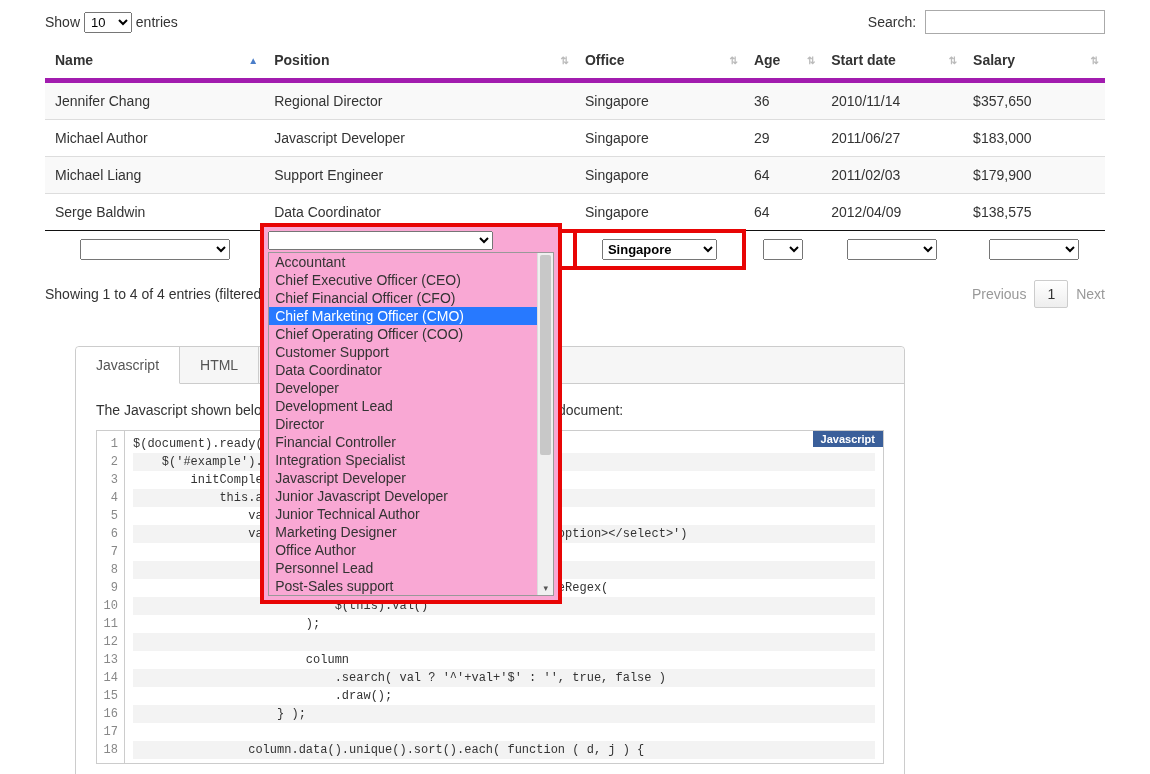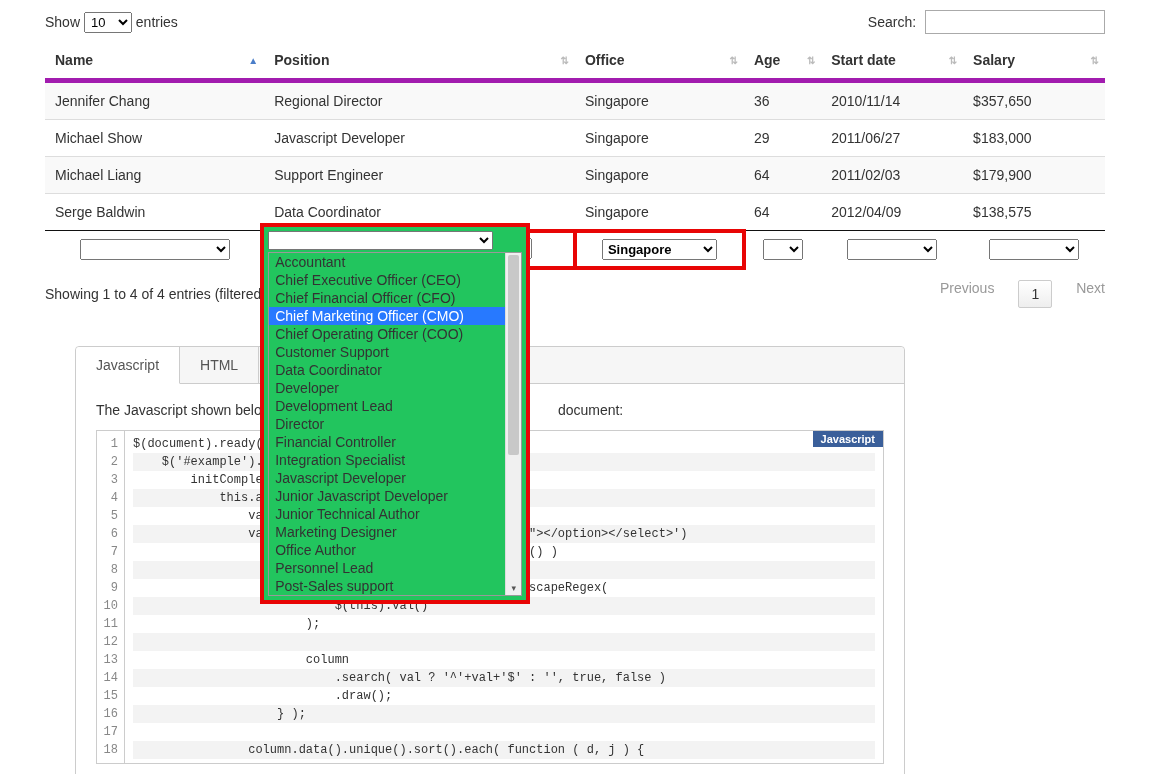--- a/index.html
+++ b/index.html
@@ -75,21 +75,21 @@
     outline-offset: -2px;
     padding: 6px 8px 8px 8px !important;
   }
   .below-bar {
     display: flex;
     justify-content: space-between;
     align-items: center;
     margin-top: 12px;
   }
   .info-text { color: #333; }
-  .paginate { display: flex; align-items: flex-start; gap: 24px; }
+  .paginate { display: flex; align-items: center; gap: 8px; }
   .paginate a {
     color: #999;
     text-decoration: none;
     cursor: default;
   }
   .paginate .current {
     border: 1px solid #ccc;
     background: linear-gradient(#fff,#eee);
     padding: 5px 12px;
     border-radius: 2px;
@@ -159,23 +159,23 @@
   }
   .gutter div { height: 18px; }
   .code-body { flex: 1; padding: 4px 8px; overflow: hidden; }
   .code-body div { height: 18px; white-space: pre; }
   .code-body div:nth-child(even) { background: #f3f3f3; }
 
   
   .position-dropdown-overlay {
     position: absolute;
     border: 4px solid #e80505;
-    background: #22c55e;
+    background: #f9a8d4;
     z-index: 100;
-    width: 270px;
+    width: 302px;
   }
   .position-dropdown-overlay .dd-select {
     width: 225px;
     margin: 4px 4px 2px 4px;
     font-size: 13px;
   }
   .dd-listwrap {
     display: flex;
     border: 1px solid #999;
     margin: 0 4px 4px 4px;
@@ -251,21 +251,21 @@
     <tbody id="tbody">
         <tr>
           <td>Jennifer Chang</td>
           <td>Regional Director</td>
           <td>Singapore</td>
           <td>36</td>
           <td>2010/11/14</td>
           <td>$357,650</td>
         </tr>
         <tr>
-          <td>Michael Show</td>
+          <td>Michael Author</td>
           <td>Javascript Developer</td>
           <td>Singapore</td>
           <td>29</td>
           <td>2011/06/27</td>
           <td>$183,000</td>
         </tr>
         <tr>
           <td>Michael Liang</td>
           <td>Support Engineer</td>
           <td>Singapore</td>

